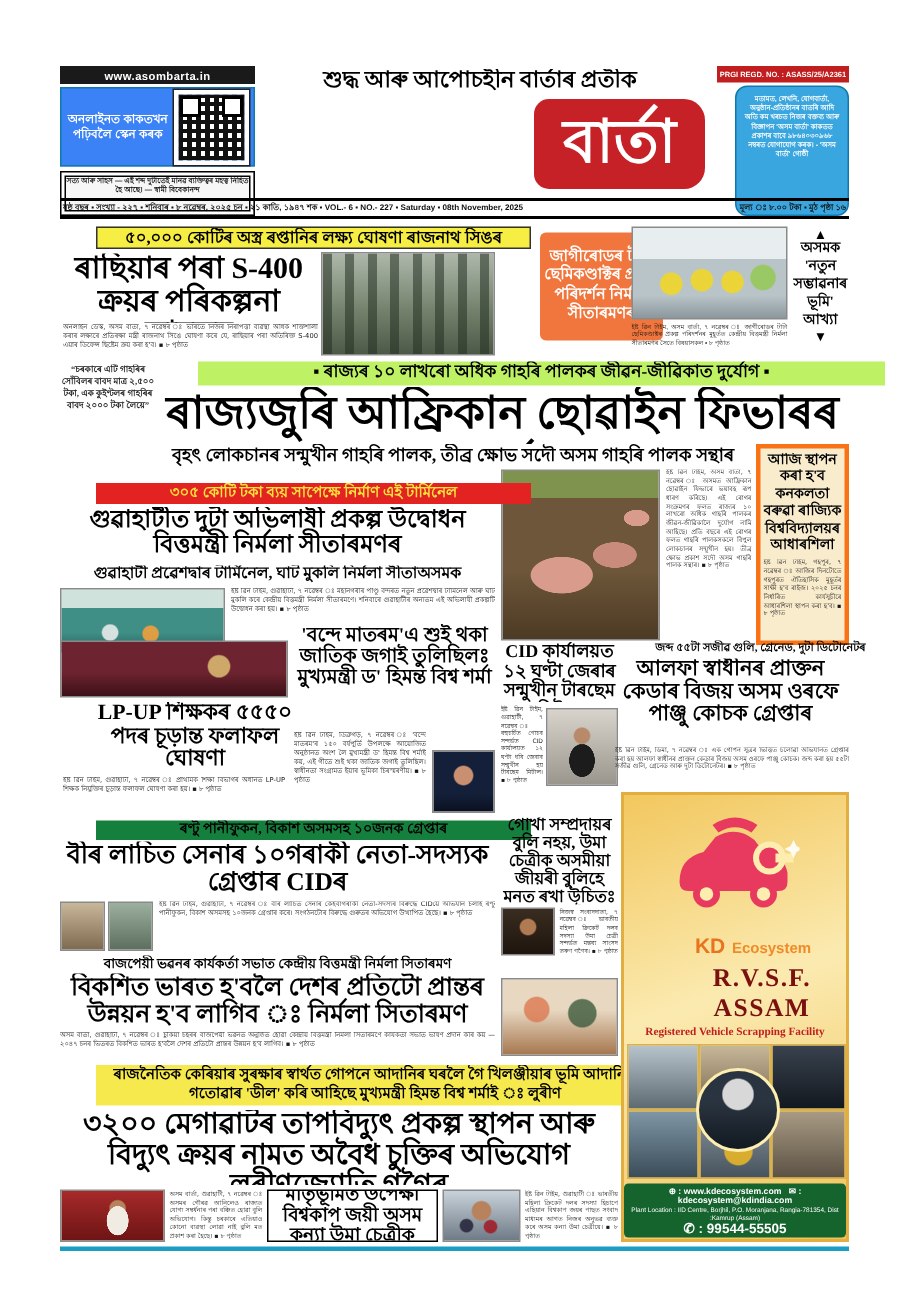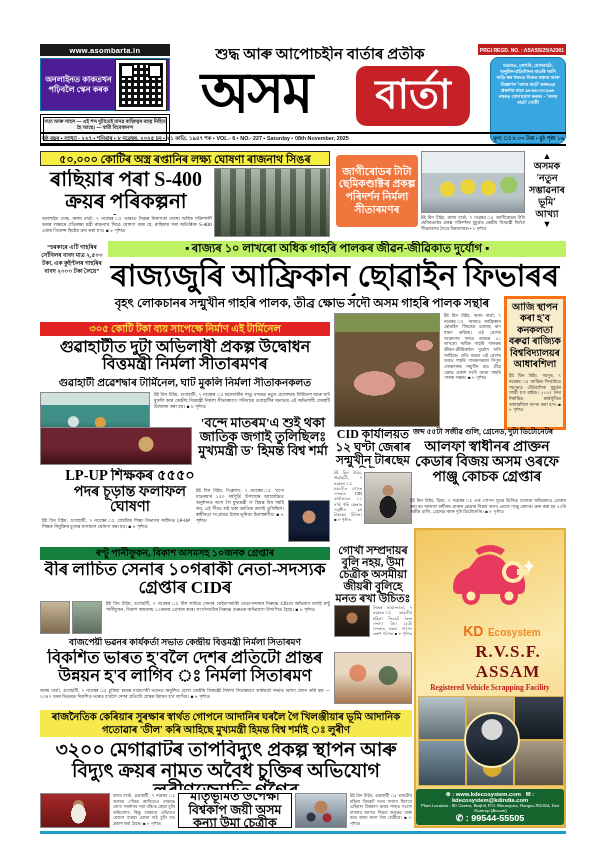--- a/index.html
+++ b/index.html
@@ -2,25 +2,25 @@
 <html><head>
 <meta charset="utf-8">
 <style>
   html,body{margin:0;padding:0;background:#e8e8e8;font-family:"Liberation Sans",sans-serif;}
   .page{position:relative;width:610px;height:862px;background:#ffffff;margin:0 auto;overflow:hidden;}
   .abs{position:absolute;box-sizing:border-box;}
   .hl{font-family:"Liberation Serif",serif;font-weight:bold;color:#000;text-align:center;line-height:1.08;overflow:hidden;}
   .body-sm{font-size:4.5px;line-height:1.32;text-align:justify;color:#1a1a1a;overflow:hidden;font-family:"DejaVu Sans",sans-serif;}
   .photo{border:1px solid #8a8a8a;overflow:hidden;}
   .cap{font-size:4.2px;line-height:1.3;text-align:justify;color:#111;overflow:hidden;}
-  .kick{font-family:"Liberation Serif",serif;font-weight:bold;text-align:center;overflow:hidden;}
+  .kick{font-family:"Liberation Serif",serif;font-weight:bold;text-align:center;overflow:hidden;margin-left:24px;}
   .flexc{display:flex;align-items:center;justify-content:center;}
   
   .web-bar{background:#1a1a1a;color:#fff;font-size:7.5px;font-weight:bold;letter-spacing:.3px;}
-  .scan-box{background:#4c1d95;border:1px solid #1179ad;display:flex;align-items:center;gap:3px;padding:3px;}
+  .scan-box{background:#3b82f6;border:1px solid #1179ad;display:flex;align-items:center;gap:3px;padding:3px;}
   .scan-label{color:#fff;font-weight:bold;font-size:8px;line-height:1.15;text-align:center;flex:1;}
   .qr{width:44px;height:44px;background:
       repeating-linear-gradient(0deg,#111 0 3px,transparent 3px 6px),
       repeating-linear-gradient(90deg,#111 0 3px,#fff 3px 6px);
       border:3px solid #fff;outline:1px solid #222;position:relative;}
   .qr:before,.qr:after{content:"";position:absolute;width:10px;height:10px;border:2.5px solid #000;background:#fff;}
   .qr:before{left:1px;top:1px;} .qr:after{right:1px;top:1px;}
   .quote-box{border:1px solid #000;box-shadow:0 0 0 2px #fff inset,0 0 0 3px #000 inset;background:#f7f7f7;
       font-size:4.9px;line-height:1.25;text-align:center;padding:4px 3px;color:#111;font-weight:bold;}
   .regd-bar{background:#c11f1f;color:#fff;font-size:5px;font-weight:bold;}
@@ -45,21 +45,20 @@
 
   <div class="abs scan-box" style="left:40px;top:58px;width:130px;height:53px;">
     <div class="scan-label">অনলাইনত কাকতখন পঢ়িবলৈ স্কেন কৰক</div>
     <div class="qr"></div>
   </div>
 
   <div class="abs quote-box" style="left:40px;top:114px;width:130px;height:30px;">সত্য আৰু সাহস — এই শব্দ দুটাতেই মানৱ ব্যক্তিত্বৰ মহত্ব নিহিত হৈ আছে। — স্বামী বিবেকানন্দ</div>
 
   <div class="abs hl" style="left:180px;top:46px;width:280px;height:18px;font-size:15px;">শুদ্ধ আৰু আপোচহীন বাৰ্তাৰ প্ৰতীক</div>
 
-  <div class="abs" style="left:158px;top:58px;width:196px;height:72px;font-family:'Liberation Serif',serif;font-weight:900;font-size:56px;color:#000;text-align:center;line-height:70px;letter-spacing:-2px;overflow:hidden;">অসম</div>
   <div class="abs logo-red" style="left:356px;top:66px;width:114px;height:60px;font-size:40px;">বাৰ্তা</div>
 
   <div class="abs regd-bar flexc" style="left:478px;top:44px;width:88px;height:11px;">PRGI REGD. NO. : ASASS/25/A2361</div>
   <div class="abs info-box" style="left:490px;top:57px;width:76px;height:87px;">মতামত, লেখনি, যোগবাৰ্তা, অনুষ্ঠান-প্ৰতিষ্ঠানৰ বাতৰি আদি অতি কম খৰচত নিজৰ বক্তব্য আৰু বিজ্ঞাপন 'অসম বাৰ্তা' কাকতত প্ৰকাশৰ বাবে ৯৮৬৪০৩০৯৬৮ নম্বৰত যোগাযোগ কৰক। - 'অসম বাৰ্তা' গোষ্ঠী</div>
 
   <div class="abs dateline" style="left:40px;top:132px;width:526px;height:14px;">
     <span>ষষ্ঠ বছৰ ▪ সংখ্যা - ২২৭ ▪ শনিবাৰ ▪ ৮ নৱেম্বৰ, ২০২৫ চন ▪ ২১ কাতি, ১৯৪৭ শক ▪ VOL.- 6 ▪ NO.- 227 ▪ Saturday ▪ 08th November, 2025</span>
     <span>মূল্য ঃ ৮.০০ টকা ▪ মুঠ পৃষ্ঠা ১৬</span>
   </div>
 
@@ -97,21 +96,21 @@
       linear-gradient(180deg,#7f934e 0 16%,#6d5639 16% 60%,#4c3a24);"></div>
   <div class="abs body-sm" style="left:444px;top:313px;width:57px;height:114px;font-size:4.3px;">ইষ্ট ৱিন টাইম, অসম বাৰ্তা, ৭ নৱেম্বৰ ঃ অসমত আফ্ৰিকান ছোৱাইন ফিভাৰে ভয়াবহ ৰূপ ধাৰণ কৰিছে। এই ৰোগৰ সংক্ৰমণৰ ফলত ৰাজ্যৰ ১০ লাখৰো অধিক গাহৰি পালকৰ জীৱন-জীৱিকালৈ দুৰ্যোগ নামি আহিছে। প্ৰতি বছৰে এই ৰোগৰ ফলত গাহৰি পালকসকলে বিপুল লোকচানৰ সন্মুখীন হয়। তীব্ৰ ক্ষোভ প্ৰকাশ সদৌ অসম গাহৰি পালক সন্থাৰ।  ▪ ৮ পৃষ্ঠাত</div>
 
   <div class="abs" style="left:504px;top:296px;width:62px;height:134px;background:#f8eccd;border:3px solid #f97316;padding:3px 2px;">
     <div class="hl" style="font-size:9.5px;line-height:1.2;">আজি স্থাপন কৰা হ'ব কনকলতা বৰুৱা ৰাজ্যিক বিশ্ববিদ্যালয়ৰ আধাৰশিলা</div>
     <div class="body-sm" style="font-size:4.3px;margin-top:3px;height:58px;">ইষ্ট ৱিন টাইম, গহপুৰ, ৭ নৱেম্বৰ ঃ আজিৰ দিনটোতে গহপুৰত ঐতিহাসিক মুহূৰ্তৰ সাক্ষী হ'ব ৰাইজ। ২০২৫ চনৰ নিৰ্ধাৰিত কাৰ্যসূচীৰে আধাৰশিলা স্থাপন কৰা হ'ব।  ▪ ৮ পৃষ্ঠাত</div>
   </div>
 
   <div class="abs kick" style="left:40px;top:322px;width:290px;height:14px;background:#e32222;color:#f8e33c;font-size:10px;line-height:13px;">৩০৫ কোটি টকা ব্যয় সাপেক্ষে নিৰ্মাণ এই টাৰ্মিনেল</div>
   <div class="abs hl" style="left:40px;top:338px;width:290px;height:38px;font-size:16px;">গুৱাহাটীত দুটা অভিলাষী প্ৰকল্প উদ্বোধন বিত্তমন্ত্ৰী নিৰ্মলা সীতাৰমণৰ</div>
-  <div class="abs hl" style="left:40px;top:377px;width:290px;height:13px;font-size:10.5px;line-height:12px;">গুৱাহাটী প্ৰৱেশদ্বাৰ টাৰ্মিনেল, ঘাট মুকলি নিৰ্মলা সীতাকনকলত</div>
+  <div class="abs hl" style="left:40px;top:377px;width:290px;height:13px;font-size:10.5px;line-height:12px;">গুৱাহাটী প্ৰৱেশদ্বাৰ টাৰ্মিনেল, ঘাট মুকলি নিৰ্মলা সীতাঅসমক</div>
   <div class="abs photo" style="left:40px;top:392px;width:110px;height:43px;background:
       radial-gradient(circle at 30% 70%,rgba(240,240,240,.85) 0 5px,rgba(0,0,0,0) 6px),
       radial-gradient(circle at 55% 72%,rgba(240,160,60,.9) 0 5px,rgba(0,0,0,0) 6px),
       linear-gradient(180deg,#cfe3dc 0 30%,#3f8f86 30% 70%,#2b5f62);"></div>
   <div class="abs body-sm" style="left:154px;top:392px;width:176px;height:43px;">ইষ্ট ৱিন টাইম, গুৱাহাটী, ৭ নৱেম্বৰ ঃ মহানগৰীৰ পাণ্ডু বন্দৰত নতুন প্ৰৱেশদ্বাৰ টাৰ্মিনেল আৰু ঘাট মুকলি কৰে কেন্দ্ৰীয় বিত্তমন্ত্ৰী নিৰ্মলা সীতাৰমণে। শনিবাৰে গুৱাহাটীৰ অন্যতম এই অভিলাষী প্ৰকল্পটি উদ্বোধন কৰা হয়।  ▪ ৮ পৃষ্ঠাত</div>
 
   <div class="abs photo" style="left:40px;top:427px;width:152px;height:38px;background:
       radial-gradient(circle at 70% 45%,rgba(230,200,120,.8) 0 7px,rgba(0,0,0,0) 8px),
       linear-gradient(180deg,#6e2430 0 55%,#3c1018);"></div>
   <div class="abs hl" style="left:44px;top:468px;width:144px;height:48px;font-size:14.5px;margin-left:14px;">LP-UP শিক্ষকৰ ৫৫৫০ পদৰ চূড়ান্ত ফলাফল ঘোষণা</div>

